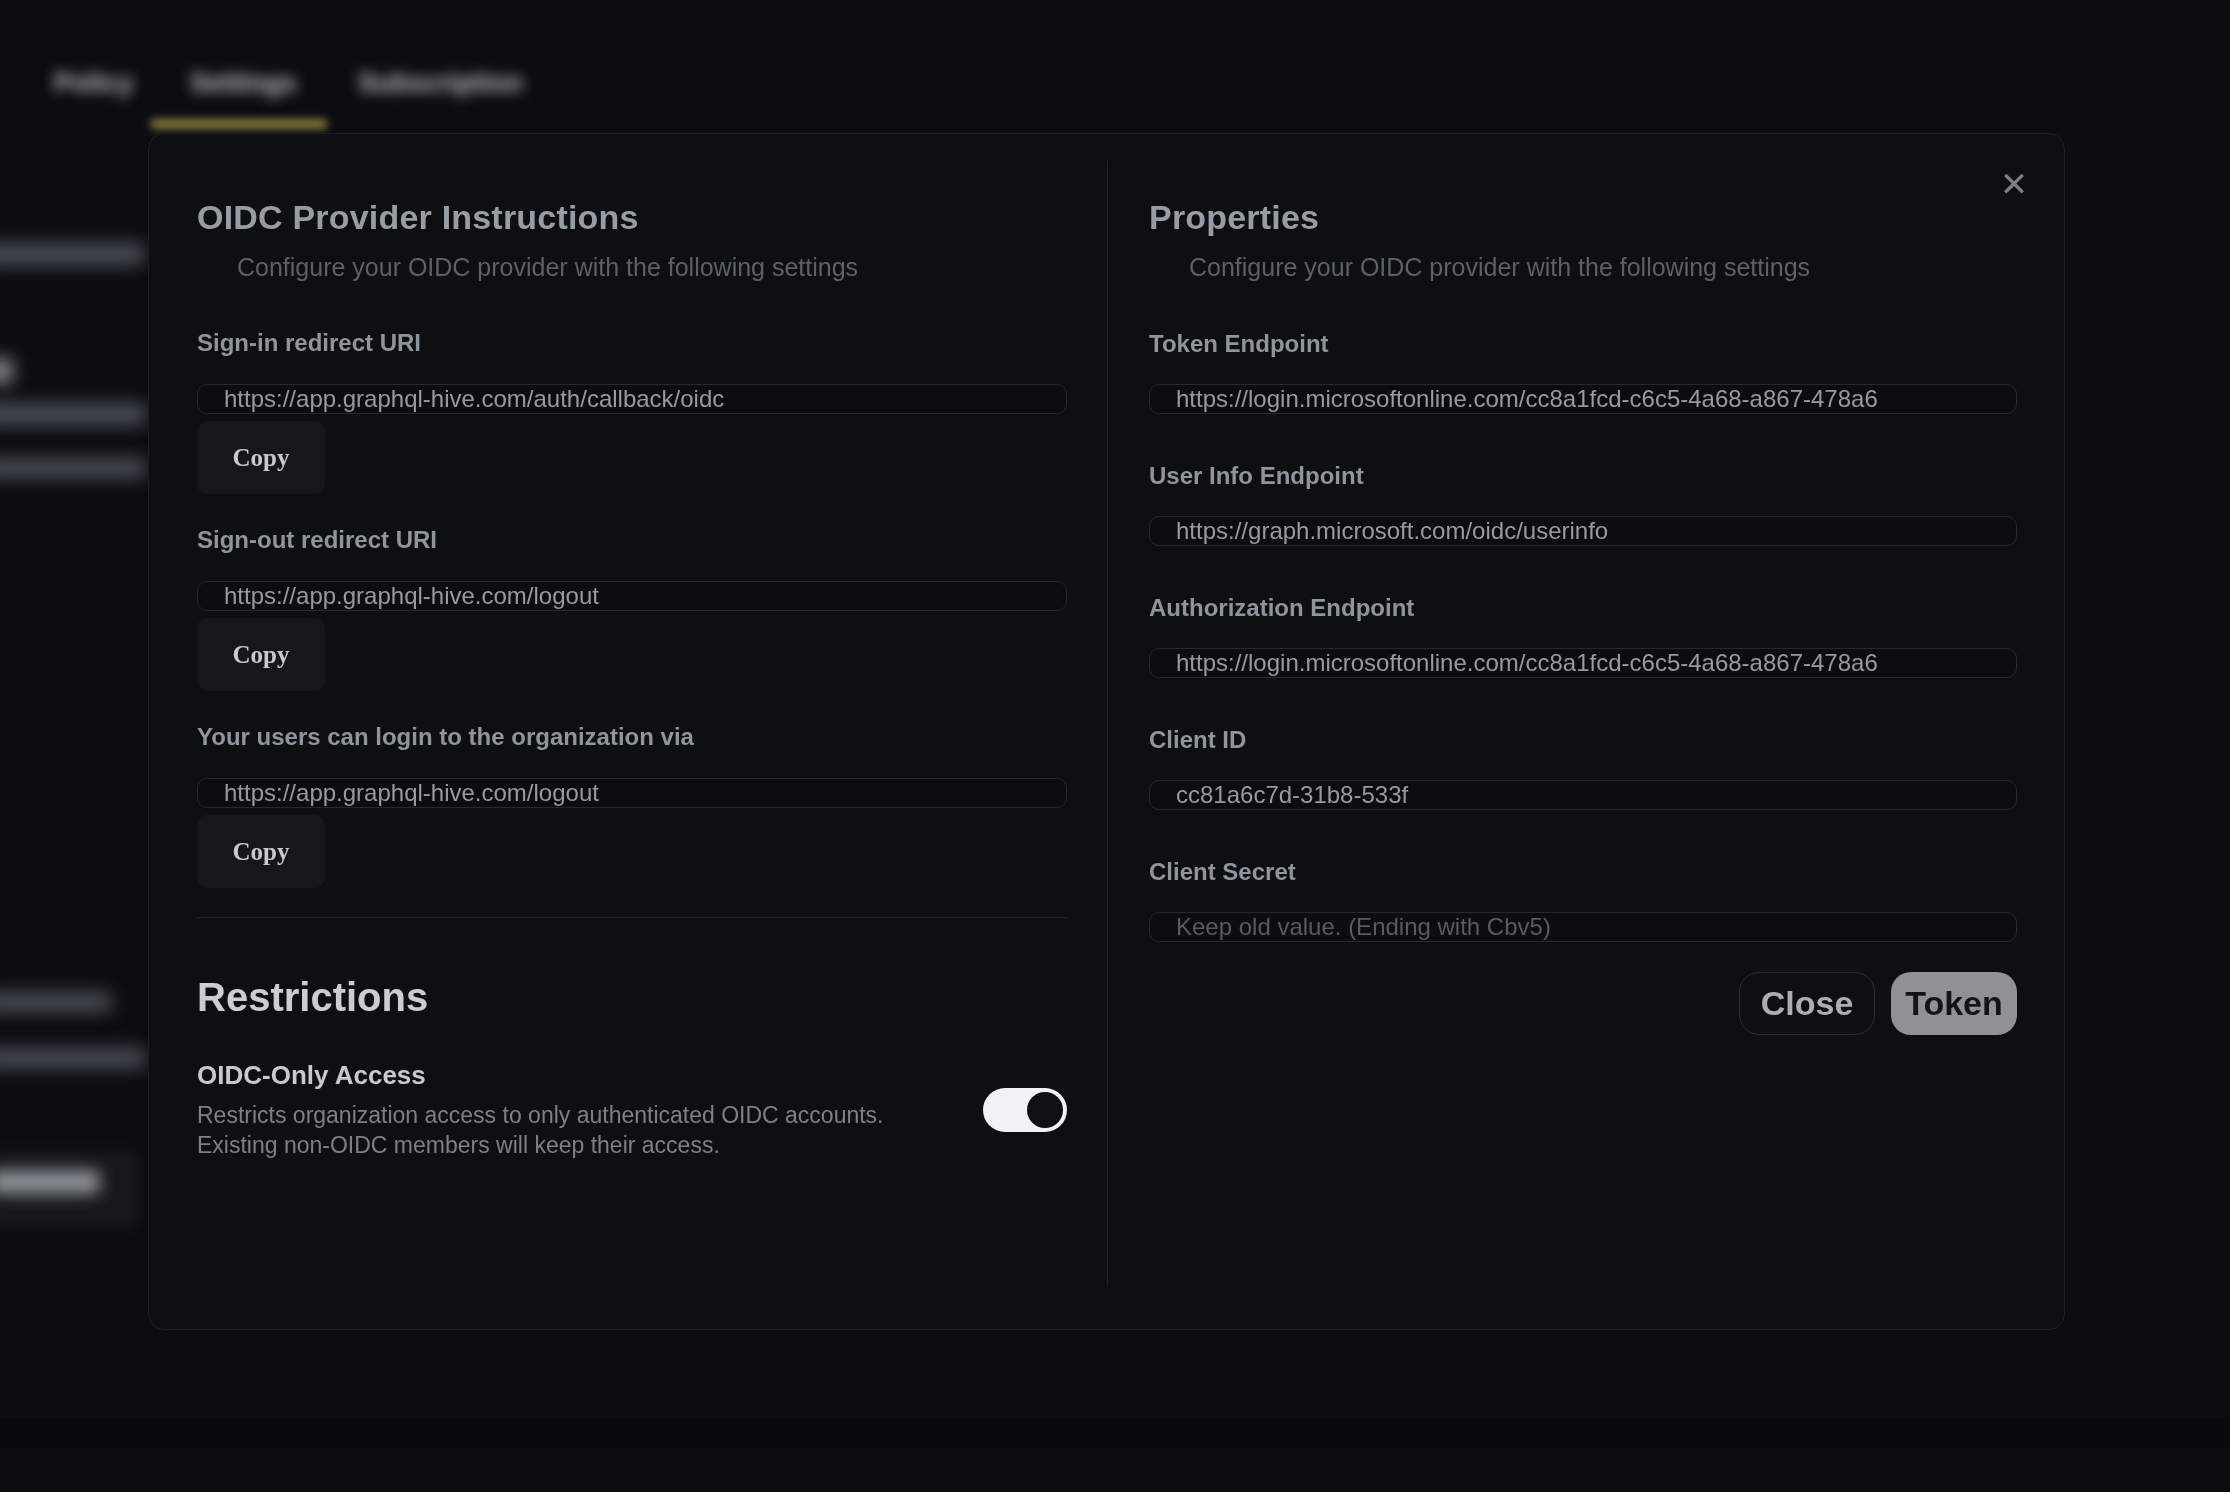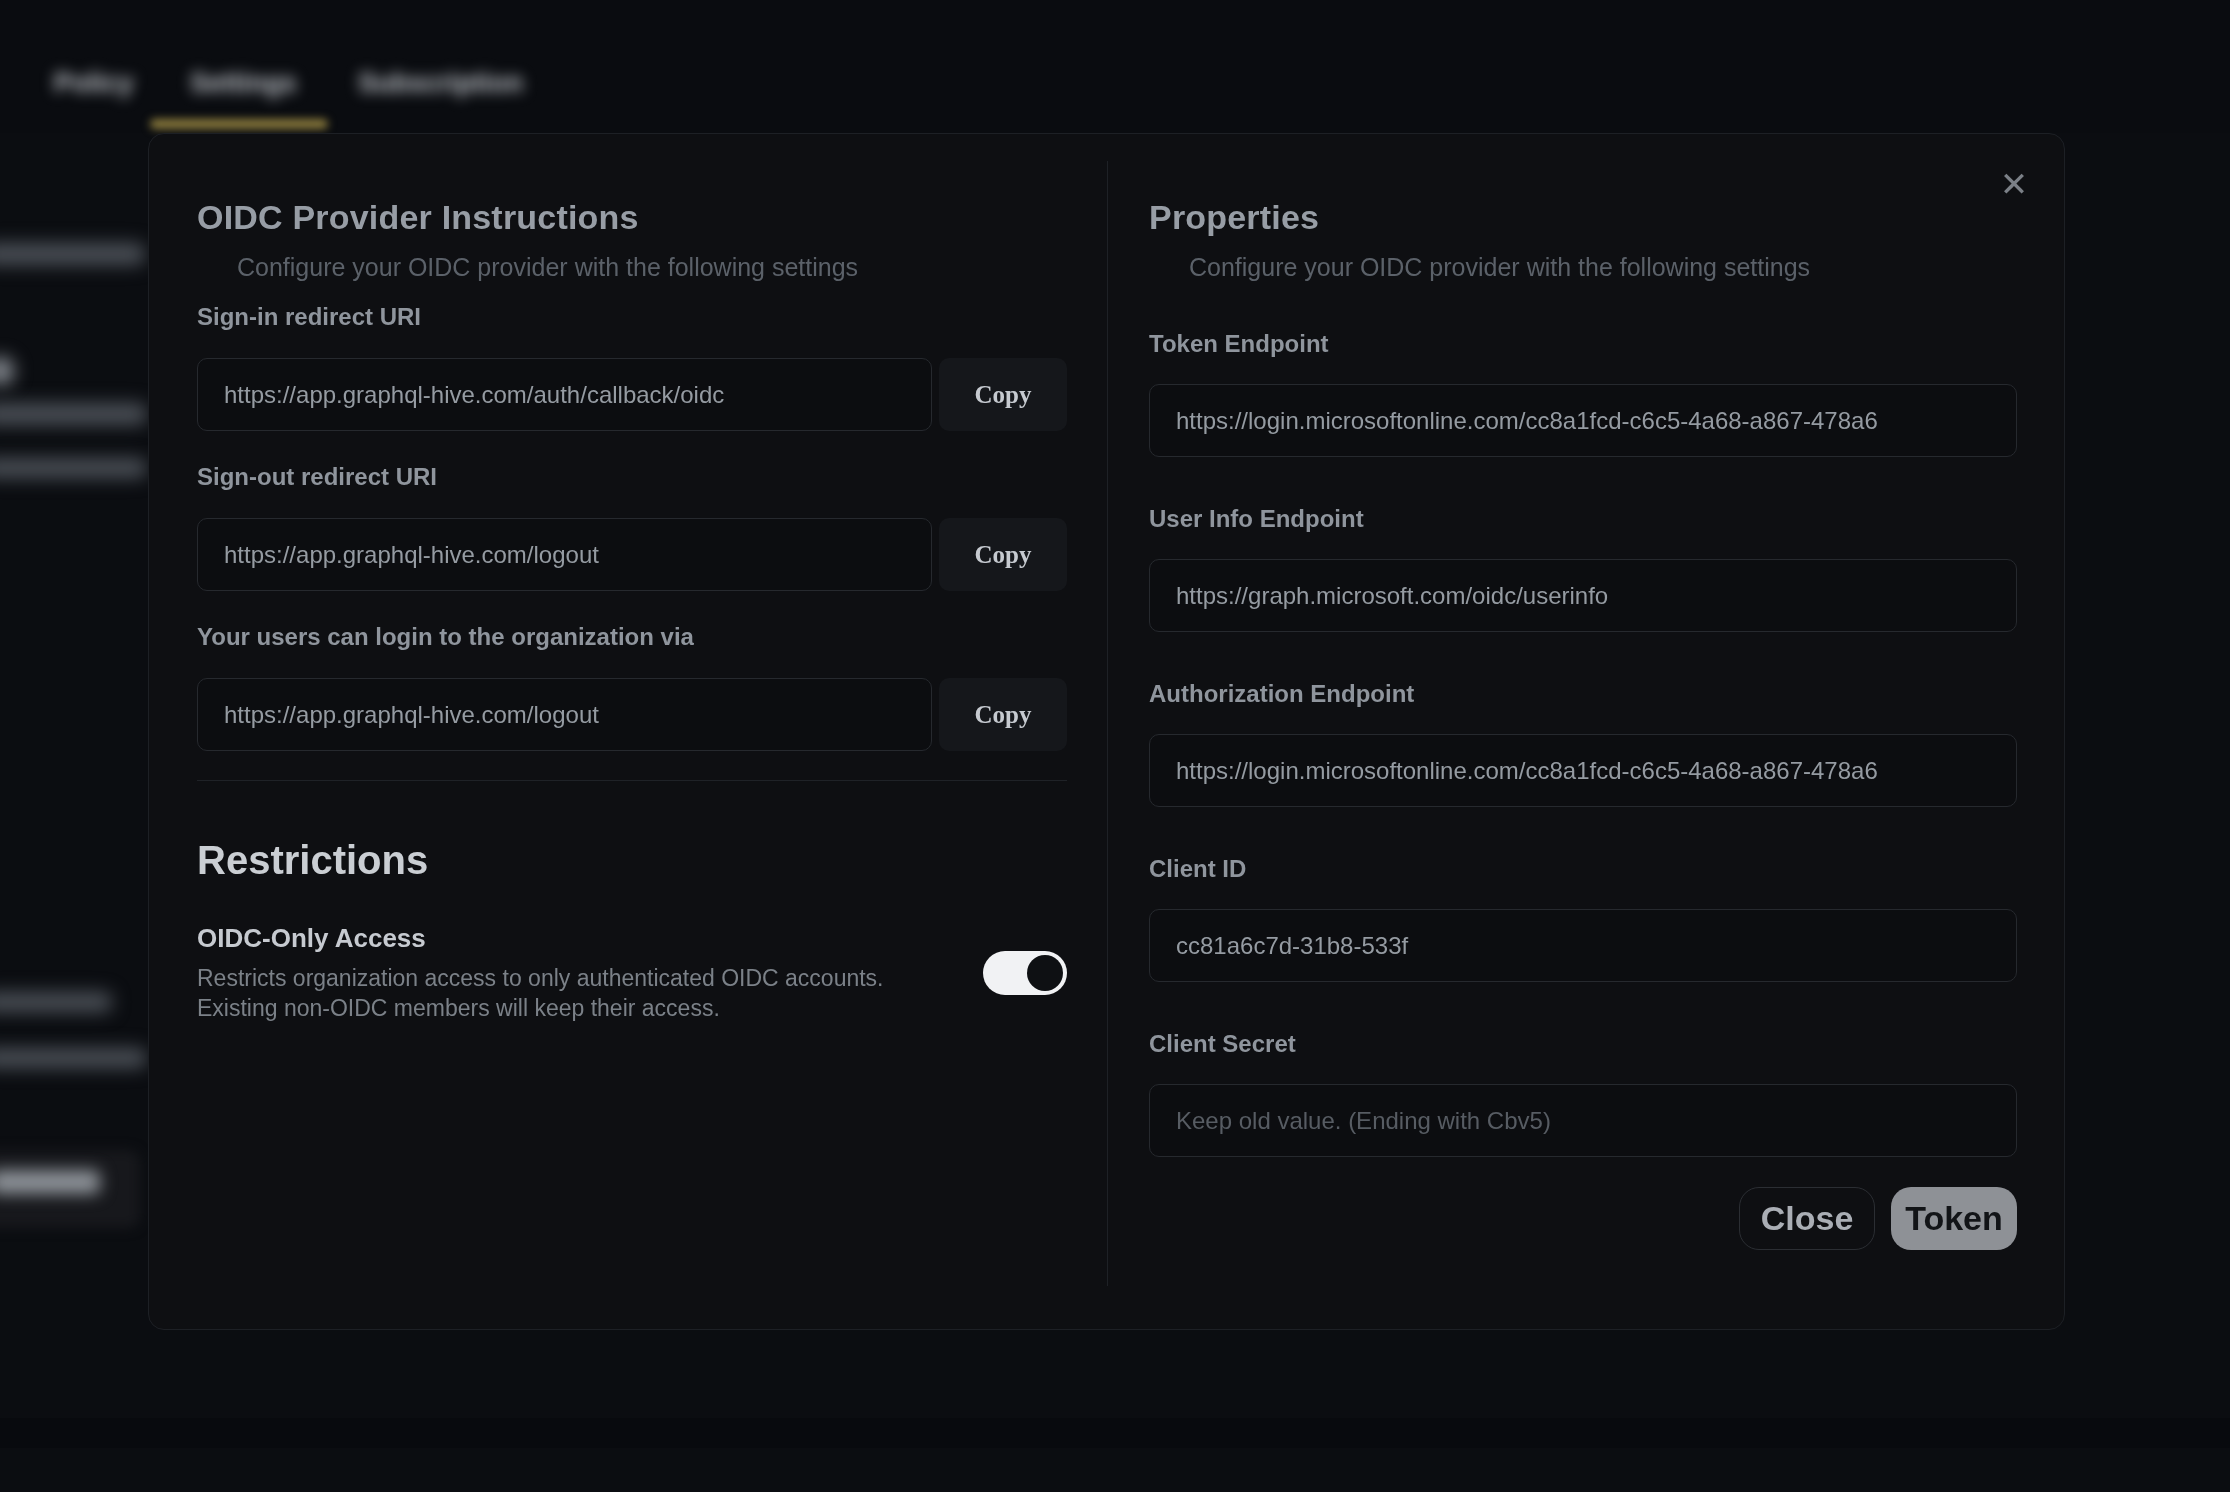--- a/index.html
+++ b/index.html
@@ -42,24 +42,24 @@
     font-family:"Liberation Sans", sans-serif;
   }
   .col { position:absolute; top:8px; }
   .col-left  { left:48px;   width:870px; }
   .col-right { left:1000px; width:868px; }
 
   .panel-title { margin-top:56px; font-size:34px; font-weight:600; color:#979da5; letter-spacing:.2px; }
   .panel-sub   { margin-top:16px; font-size:25px; font-weight:400; color:#5b6169;margin-left:40px; }
 
   .field-label { margin-top:32px; font-size:24px; font-weight:600; color:#8f959d; }
-  .field-label.first { margin-top:21px; }
+  .field-label.first { margin-top:47px; }
   .col-right .field-label { margin-top:48px; }
 
-  .input-row { margin-top:27px; display:flex; gap:7px; }
+  .input-row { margin-top:27px; display:flex; gap:7px;flex-direction:column; }
   .col-right .input-row { margin-top:26px; }
   .text-input {
     flex:1; height:73px; min-width:0;
     background:#0c0d10; border:1px solid #26292e; border-radius:10px;
     color:#959ba2; font-size:24px; font-family:"Liberation Sans", sans-serif;
     padding:0 26px; outline:none; white-space:nowrap; overflow:hidden;
   }
   .text-input::placeholder { color:#575c63; }
   .copy-btn {
     width:128px; height:73px; flex:0 0 auto;

